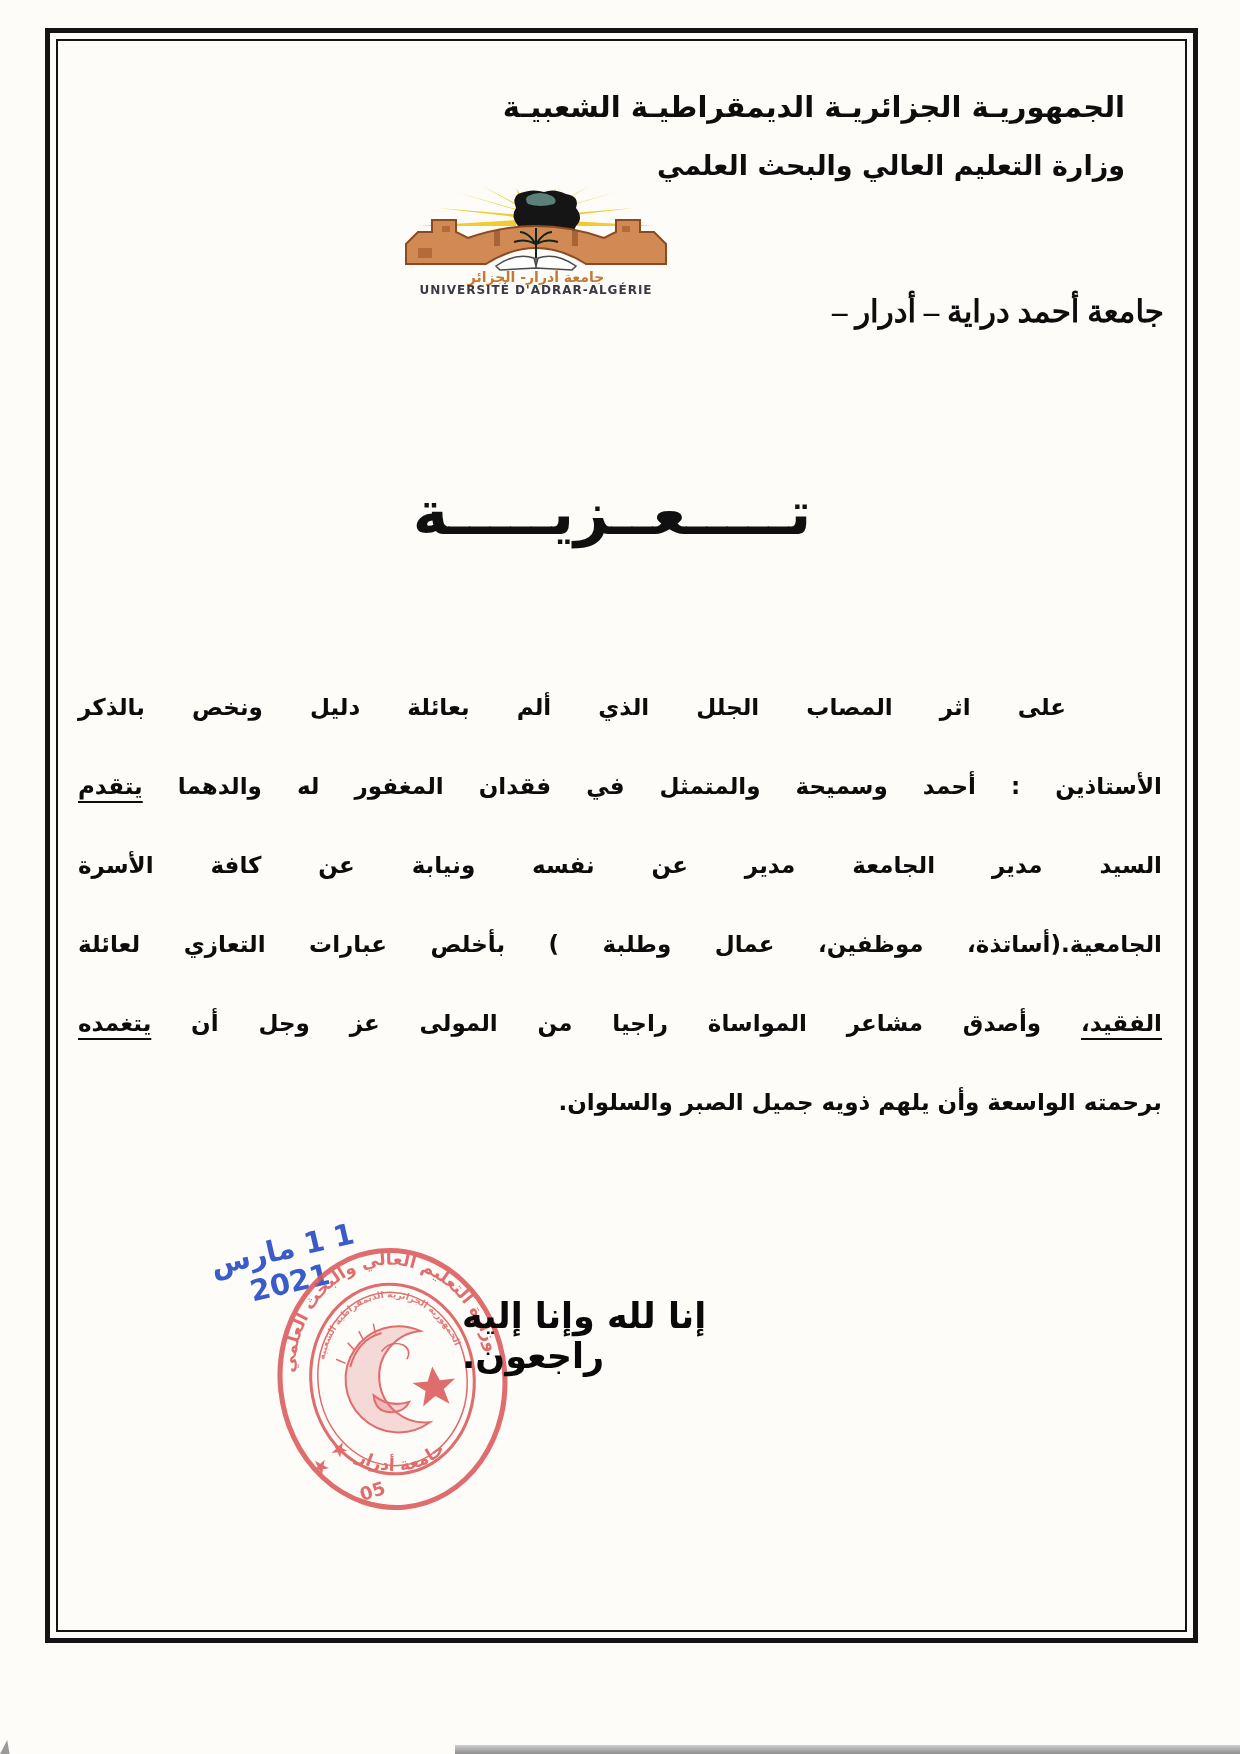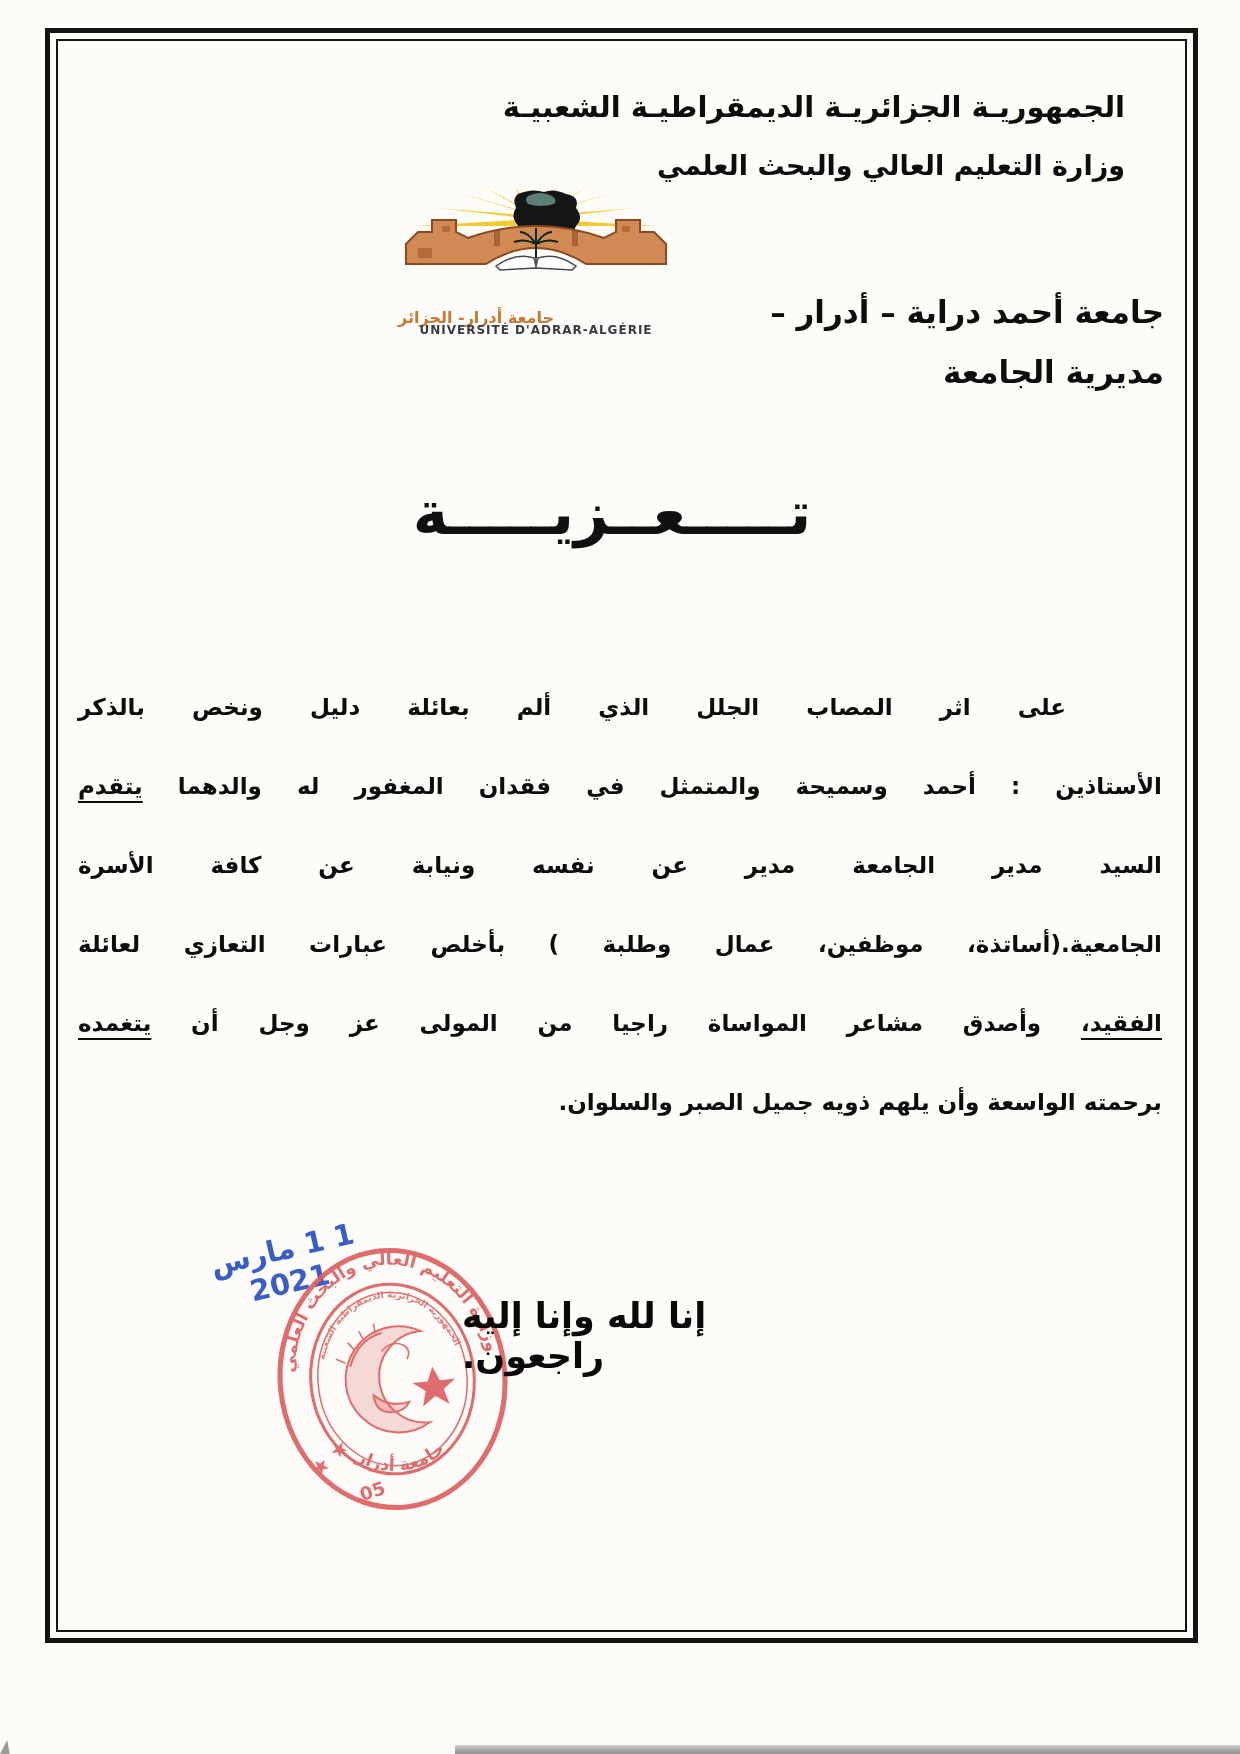--- a/index.html
+++ b/index.html
@@ -23,25 +23,25 @@
     position:absolute; inset:6px;
     border:2px solid #141414;
   }
   
   .hdr { position:absolute; left:45px; width:1080px; color:#0d0d0d; font-weight:bold; direction:rtl; }
   .hdr-republic { top:90px; font-size:29px; letter-spacing:0.5px; }
   .hdr-ministry { top:150px; font-size:27px; }
   
   .logo-wrap { position:absolute; left:398px; top:186px; width:276px; height:118px; }
   .logo-svg { width:276px; height:86px; display:block; }
-  .logo-cap-ar { text-align:left; font-size:16px; font-weight:bold; color:#c87830; direction:rtl; line-height:11px;margin-top:40px; }
+  .logo-cap-ar { text-align:center; font-size:14px; font-weight:bold; color:#c87830; direction:rtl; line-height:11px; }
   .logo-cap-fr { text-align:center; font-size:12px; font-weight:bold; color:#3a3a46; letter-spacing:1px; line-height:14px; }
   
   .letterhead { position:absolute; top:292px; right:76px; text-align:right; direction:rtl; color:#0d0d0d; font-weight:bold; }
-  .lh-university { font-size:31px; line-height:40px; }
+  .lh-university { font-size:31px; line-height:40px;font-family:Liberation Serif, serif; }
   .lh-directorate { font-size:31px; line-height:40px; margin-top:20px; }
   
   .doc-title {
     position:absolute; top:478px; left:0; width:1240px;
     text-align:center; font-size:60px; font-weight:bold; color:#101010;
     direction:rtl; transform:translateX(-8px);
   }
   
   .body-block { position:absolute; top:668px; right:78px; left:78px; direction:rtl; color:#0c0c0c; }
   .body-line {
@@ -128,21 +128,20 @@
         <path d="M138,58 Q146,46 154,46"></path>
         <path d="M138,58 Q138,44 138,42"></path>
       </g>
     </svg>
     <div class="logo-cap-ar">جامعة أدرار- الجزائر</div>
     <div class="logo-cap-fr">UNIVERSITÉ D'ADRAR-ALGÉRIE</div>
   </div>
 
   <div class="letterhead">
     <div class="lh-university">جامعة  أحمد دراية – أدرار –</div>
-    <div class="lh-directorate">مديرية الجامعة</div>
   </div>
 
   <div class="doc-title">تـــــعــزيـــــة</div>
 
   <div class="body-block">
     <div class="body-line"><span class="indent"></span><span>على اثر المصاب الجلل الذي ألم بعائلة دليل ونخص بالذكر</span></div>
     <div class="body-line"><span>الأستاذين : أحمد وسميحة والمتمثل في فقدان المغفور له والدهما </span><span class="u">يتقدم</span></div>
     <div class="body-line"><span>السيد مدير الجامعة مدير عن نفسه ونيابة عن كافة الأسرة</span></div>
     <div class="body-line"><span>الجامعية.(أساتذة، موظفين، عمال وطلبة ) بأخلص عبارات التعازي لعائلة</span></div>
     <div class="body-line"><span class="u">الفقيد،</span><span> وأصدق مشاعر المواساة راجيا من المولى عز وجل أن </span><span class="u">يتغمده</span></div>

